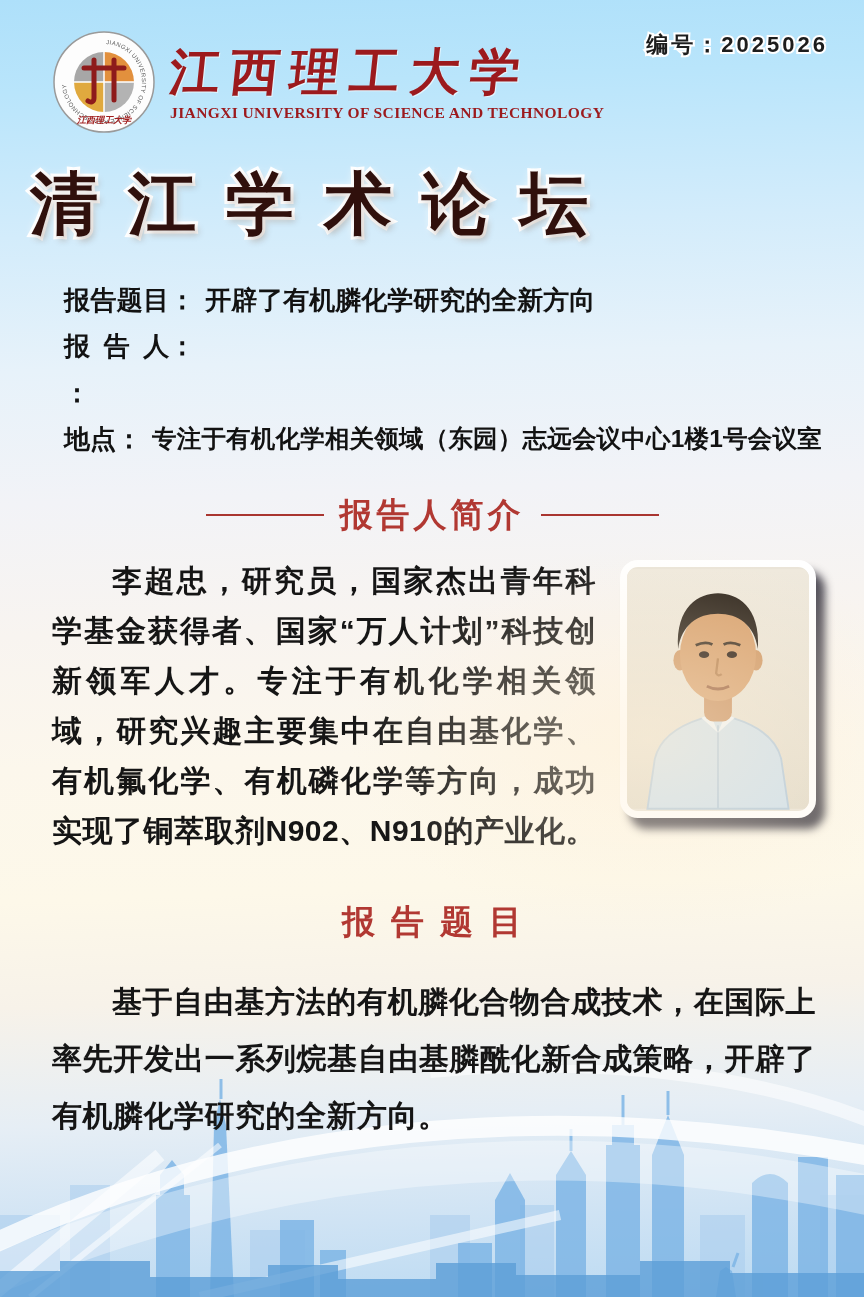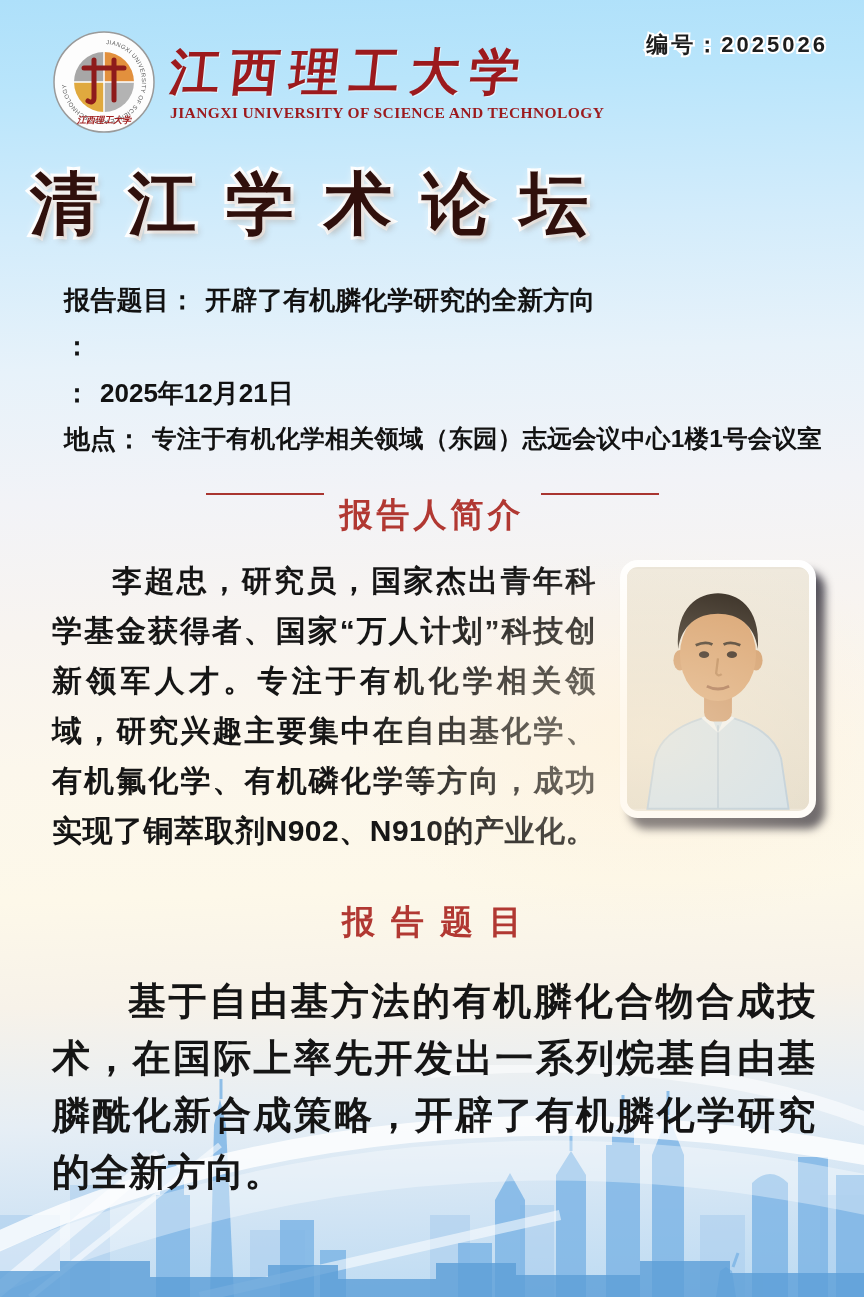--- a/index.html
+++ b/index.html
@@ -115,20 +115,21 @@
     font-weight: 800;
   }
   .info-colon { margin: 0 10px 0 0; font-weight: 800; }
   .info-value { font-weight: 700; }
   .info-row:last-child .info-value { font-size: 24.5px; letter-spacing: 0.2px; }
 
   
   .section-heading {
     margin-top: 30px;
     display: flex;
+    align-items: center;
     justify-content: center;
   }
   .heading-line {
     width: 118px; height: 2px;
     background: #a93530;
     margin: 0 16px;
   }
   .heading-text {
     font-size: 33px;
     font-weight: 800;
@@ -168,21 +169,21 @@
     font-size: 33px;
     font-weight: 800;
     color: #b13832;
     letter-spacing: 16px;
     text-indent: 16px;
   }
   .summary {
     position: relative;
     z-index: 3;
     margin: 28px 48px 0 52px;
-    font-size: 38px;
+    font-size: 30px;
     font-weight: 600;
     line-height: 57px;
     color: #151515;
     text-align: justify;
     text-indent: 2em;
     letter-spacing: 0.5px;
   }
 
   
   .skyline {
@@ -234,25 +235,25 @@
 
   <h1 class="main-title">清江学术论坛</h1>
 
   <section class="info">
     <div class="info-row">
       <span class="info-label">报告题目</span>
         <span class="info-colon">：</span>
         <span class="info-value">开辟了有机膦化学研究的全新方向</span>
     </div>
     <div class="info-row">
+      <span class="info-label">报告人</span>
         <span class="info-colon">：</span>
     </div>
     <div class="info-row">
         <span class="info-colon">：</span>
-        <span class="info-value">2025年12月21日</span>
     </div>
     <div class="info-row">
       <span class="info-label">地点</span>
         <span class="info-colon">：</span>
         <span class="info-value">专注于有机化学相关领域（东园）志远会议中心1楼1号会议室</span>
     </div>
   </section>
 
   <div class="section-heading">
     <span class="heading-line"></span>

